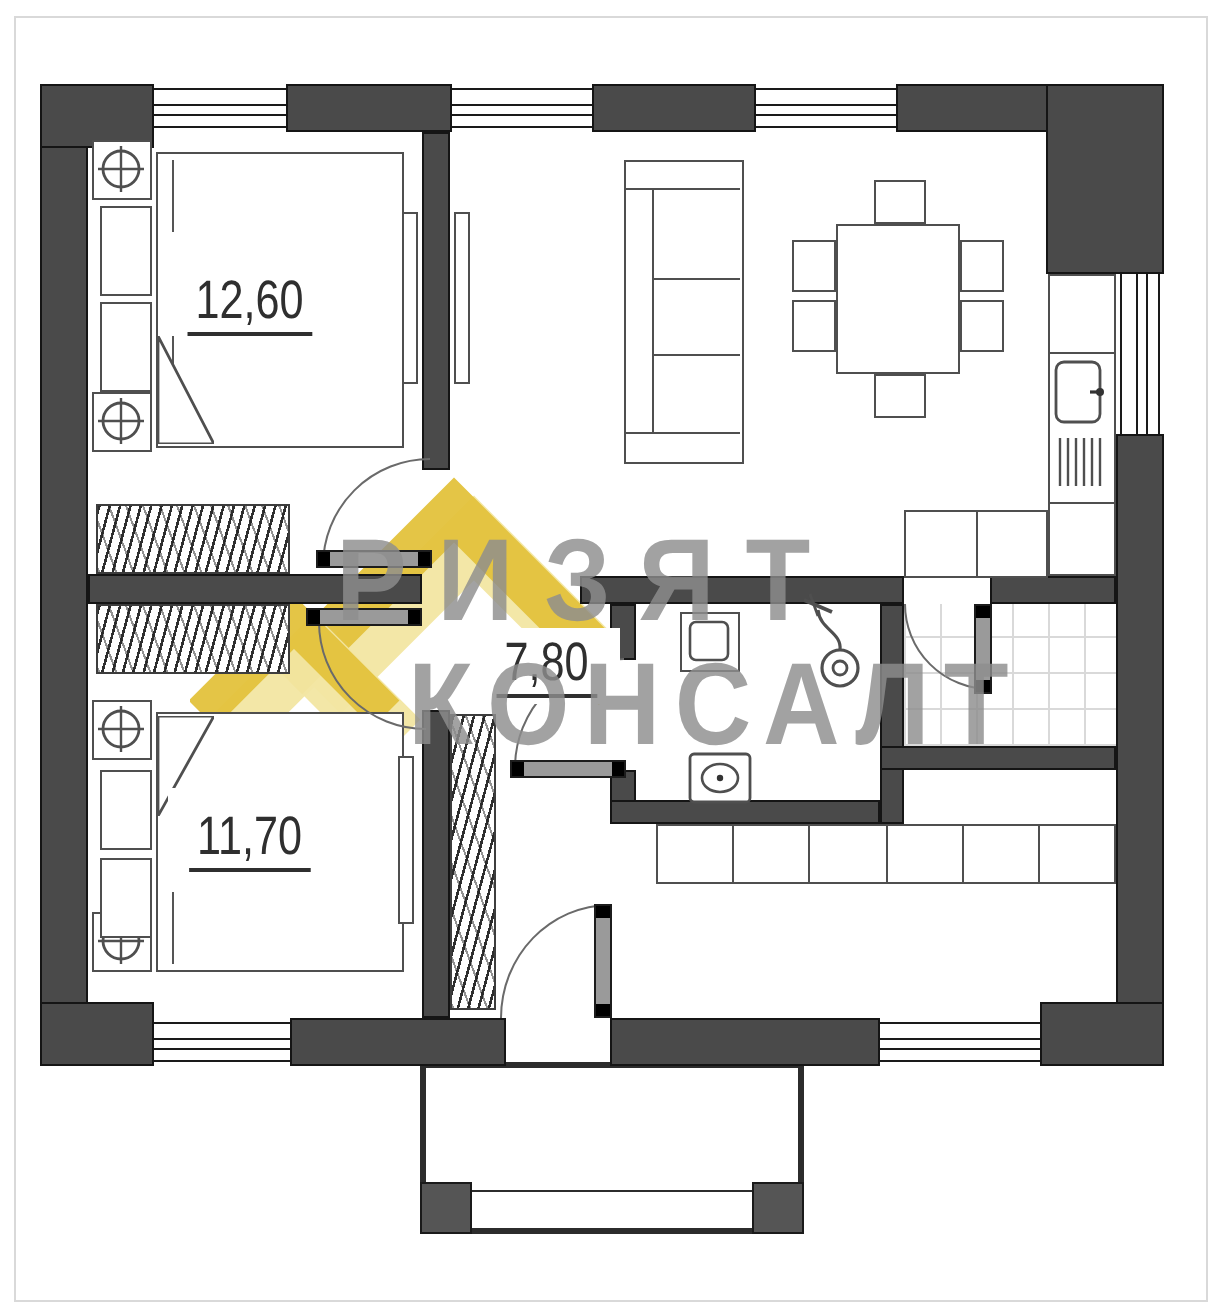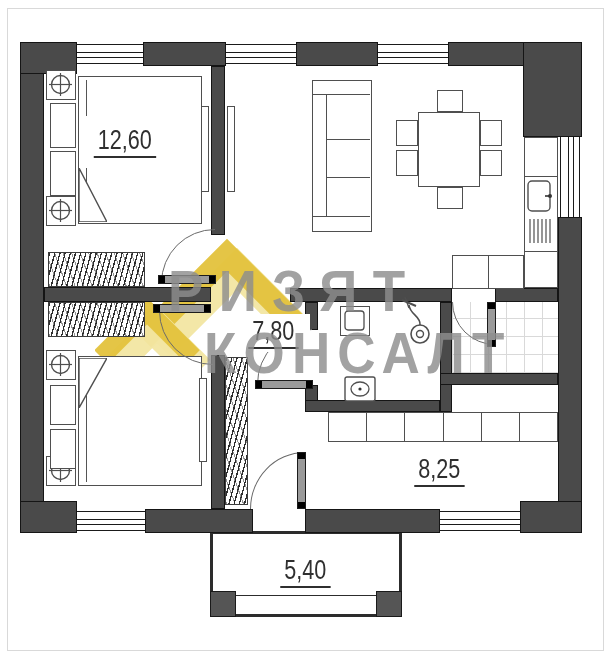--- a/index.html
+++ b/index.html
@@ -127,21 +127,21 @@
         <line x1="2" y1="13.5" x2="25" y2="13.5" stroke="#4f4f4f" stroke-width="1.2"></line>
       </svg>
   </div>
   <div class="furn" style="left:78px;top:76px;width:124px;height:148px;"></div>
   <div class="thinline" style="left:86px;top:80px;height:140px;"></div>
   <div class="furn" style="left:50px;top:103px;width:26px;height:45px;"></div>
   <div class="furn" style="left:50px;top:151px;width:26px;height:45px;"></div>
   <svg class="abs" style="left:79px;top:168px;z-index:22;" width="28" height="54" viewBox="0 0 28 54">
     <polygon points="0,0 0,54 28,54" fill="#fff" stroke="#4f4f4f" stroke-width="1.4"></polygon>
   </svg>
-  <div class="label" style="left:84px;top:116px;width:82px;height:52px;">
+  <div class="label" style="left:84px;top:116px;width:82px;height:52px;align-items:flex-end;">
     <span>12,60</span>
   </div>
 
   <div class="furn" style="left:46px;top:350px;width:30px;height:30px;">
     <svg width="27" height="27" viewBox="0 0 27 27">
         <circle cx="13.5" cy="13.5" r="9" fill="none" stroke="#4f4f4f" stroke-width="1.4"></circle>
         <line x1="13.5" y1="2" x2="13.5" y2="25" stroke="#4f4f4f" stroke-width="1.2"></line>
         <line x1="2" y1="13.5" x2="25" y2="13.5" stroke="#4f4f4f" stroke-width="1.2"></line>
       </svg>
   </div>
@@ -152,20 +152,23 @@
         <line x1="2" y1="13.5" x2="25" y2="13.5" stroke="#4f4f4f" stroke-width="1.2"></line>
       </svg>
   </div>
   <div class="furn" style="left:78px;top:356px;width:124px;height:130px;"></div>
   <div class="thinline" style="left:86px;top:360px;height:122px;"></div>
   <div class="furn" style="left:50px;top:385px;width:26px;height:40px;"></div>
   <div class="furn" style="left:50px;top:429px;width:26px;height:40px;"></div>
   <svg class="abs" style="left:79px;top:358px;z-index:22;" width="28" height="50" viewBox="0 0 28 50">
     <polygon points="0,0 28,0 0,50" fill="#fff" stroke="#4f4f4f" stroke-width="1.4"></polygon>
   </svg>
+  <div class="label" style="left:84px;top:394px;width:82px;height:52px;">
+    <span>11,70</span>
+  </div>
 
   <div class="furn" style="left:201px;top:106px;width:8px;height:86px;"></div>
   <div class="furn" style="left:227px;top:106px;width:8px;height:86px;"></div>
   <div class="furn" style="left:199px;top:378px;width:8px;height:84px;"></div>
 
   <div class="furn" style="left:312px;top:80px;width:60px;height:152px;">
     <div class="abs" style="left:0;top:13px;width:57px;border-top:1.5px solid #4f4f4f;"></div>
     <div class="abs" style="left:0;top:135px;width:57px;border-top:1.5px solid #4f4f4f;"></div>
     <div class="abs" style="left:13px;top:13px;height:122px;border-left:1.5px solid #4f4f4f;"></div>
     <div class="abs" style="left:13px;top:58px;width:44px;border-top:1.5px solid #4f4f4f;"></div>
@@ -227,27 +230,21 @@
   </div>
 
   <div class="cellrow" style="left:328px;top:412px;width:230px;height:30px;">
     <div></div>
     <div></div>
     <div></div>
     <div></div>
     <div></div>
     <div></div>
   </div>
-  <div class="label" style="left:402px;top:450px;width:74px;height:42px;">
-    <span>8,25</span>
-  </div>
 
   <div class="porch" style="left:210px;top:531px;width:192px;height:86px;"></div>
   <div class="abs" style="left:230px;top:595px;width:150px;height:20px;border:1.5px solid #2c2c2c;background:#fff;z-index:9;"></div>
   <div class="pillar" style="left:210px;top:591px;width:26px;height:26px;"></div>
   <div class="pillar" style="left:376px;top:591px;width:26px;height:26px;"></div>
-  <div class="label" style="left:266px;top:552px;width:78px;height:40px;">
-    <span>5,40</span>
-  </div>
 
   <div class="wm-text" style="left:168px;top:262px;font-size:52px;letter-spacing:15px;transform:scale(1.02,1.12);">РИЗЯТ</div>
   <div class="wm-text" style="left:204px;top:324px;font-size:52px;letter-spacing:7px;transform:scale(1.02,1.12);">КОНСАЛТ</div>
 </div>
 
 </body></html>

